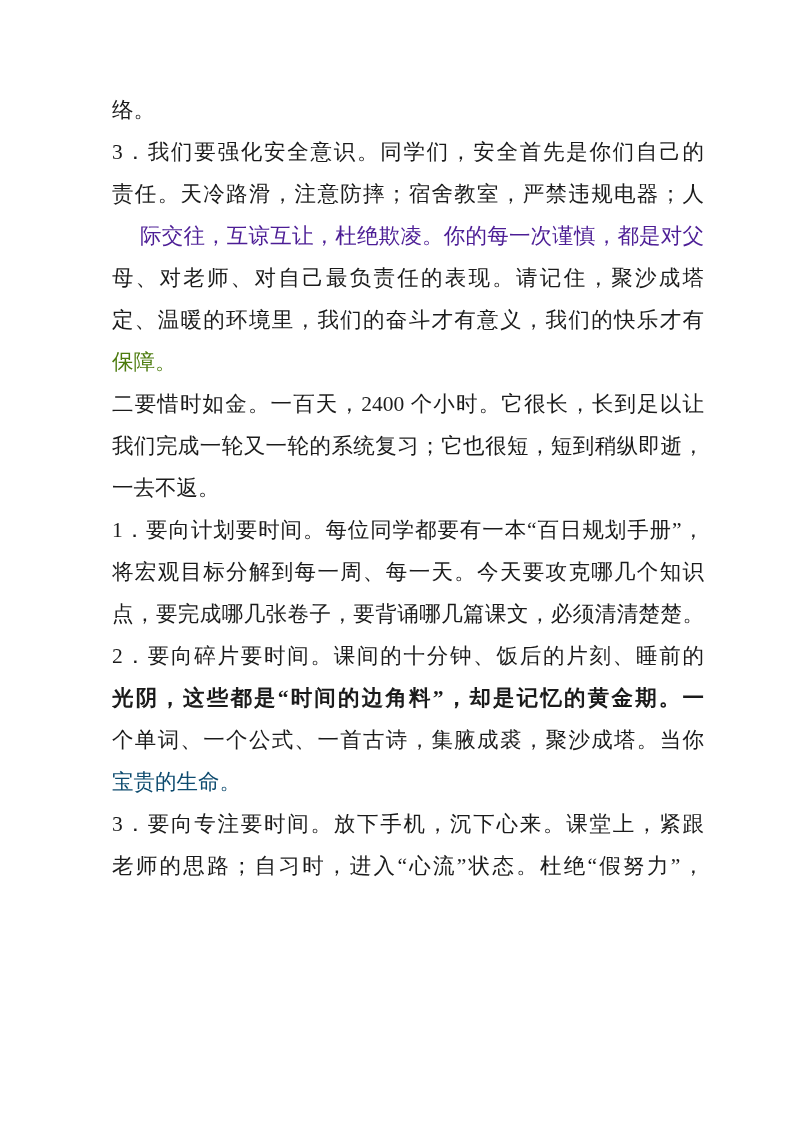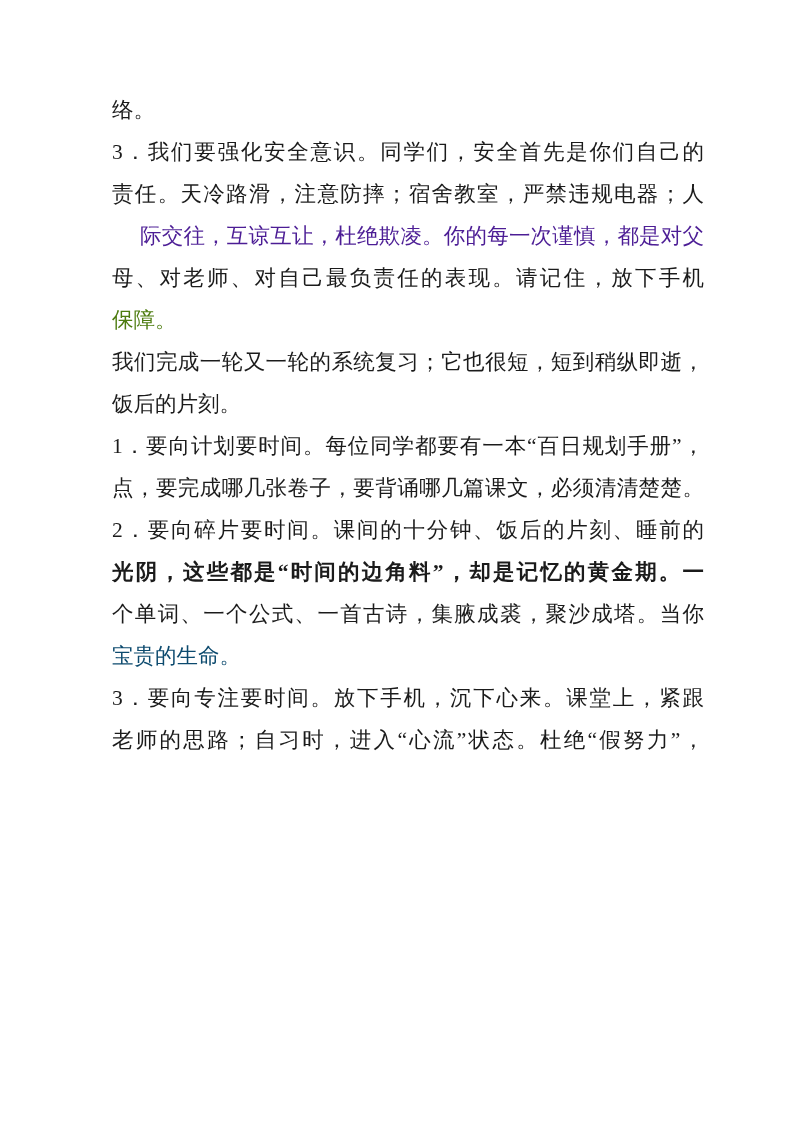--- a/index.html
+++ b/index.html
@@ -41,25 +41,28 @@
 </style>
 </head>
 <body style="background: rgb(255, 255, 255);">
 
 <div class="page">
   <div class="text-block">
       <div class="line para-end" style="color: rgb(27, 27, 27);">络。</div>
       <div class="line" style="color: rgb(27, 27, 27);">3．我们要强化安全意识。同学们，安全首先是你们自己的</div>
       <div class="line" style="color: rgb(27, 27, 27);">责任。天冷路滑，注意防摔；宿舍教室，严禁违规电器；人</div>
       <div class="line" style="color: #4c1d95; margin-left: 28px;">际交往，互谅互让，杜绝欺凌。你的每一次谨慎，都是对父</div>
-      <div class="line" style="color: rgb(27, 27, 27);">母、对老师、对自己最负责任的表现。请记住，放下手机</div>
+      <div class="line" style="color: rgb(27, 27, 27);">母、对老师、对自己最负责任的表现。请记住，聚沙成塔</div>
+      <div class="line" style="color: rgb(27, 27, 27);">定、温暖的环境里，我们的奋斗才有意义，我们的快乐才有</div>
       <div class="line para-end" style="color: #4d7c0f;">保障。</div>
+      <div class="line" style="color: rgb(27, 27, 27);">二要惜时如金。一百天，2400 个小时。它很长，长到足以让</div>
       <div class="line" style="color: rgb(27, 27, 27);">我们完成一轮又一轮的系统复习；它也很短，短到稍纵即逝，</div>
-      <div class="line para-end" style="color: rgb(27, 27, 27);">饭后的片刻。</div>
+      <div class="line para-end" style="color: rgb(27, 27, 27);">一去不返。</div>
       <div class="line" style="color: rgb(27, 27, 27);">1．要向计划要时间。每位同学都要有一本“百日规划手册”，</div>
+      <div class="line" style="color: rgb(27, 27, 27);">将宏观目标分解到每一周、每一天。今天要攻克哪几个知识</div>
       <div class="line" style="color: rgb(27, 27, 27);">点，要完成哪几张卷子，要背诵哪几篇课文，必须清清楚楚。</div>
       <div class="line" style="color: rgb(27, 27, 27);">2．要向碎片要时间。课间的十分钟、饭后的片刻、睡前的</div>
       <div class="line" style="color: rgb(27, 27, 27); font-weight: bold;">光阴，这些都是“时间的边角料”，却是记忆的黄金期。一</div>
       <div class="line" style="color: rgb(27, 27, 27);">个单词、一个公式、一首古诗，集腋成裘，聚沙成塔。当你</div>
       <div class="line para-end" style="color: #0c4a6e;">宝贵的生命。</div>
       <div class="line" style="color: rgb(27, 27, 27);">3．要向专注要时间。放下手机，沉下心来。课堂上，紧跟</div>
       <div class="line" style="color: rgb(27, 27, 27);">老师的思路；自习时，进入“心流”状态。杜绝“假努力”，</div>
     </div>
 </div>
 

